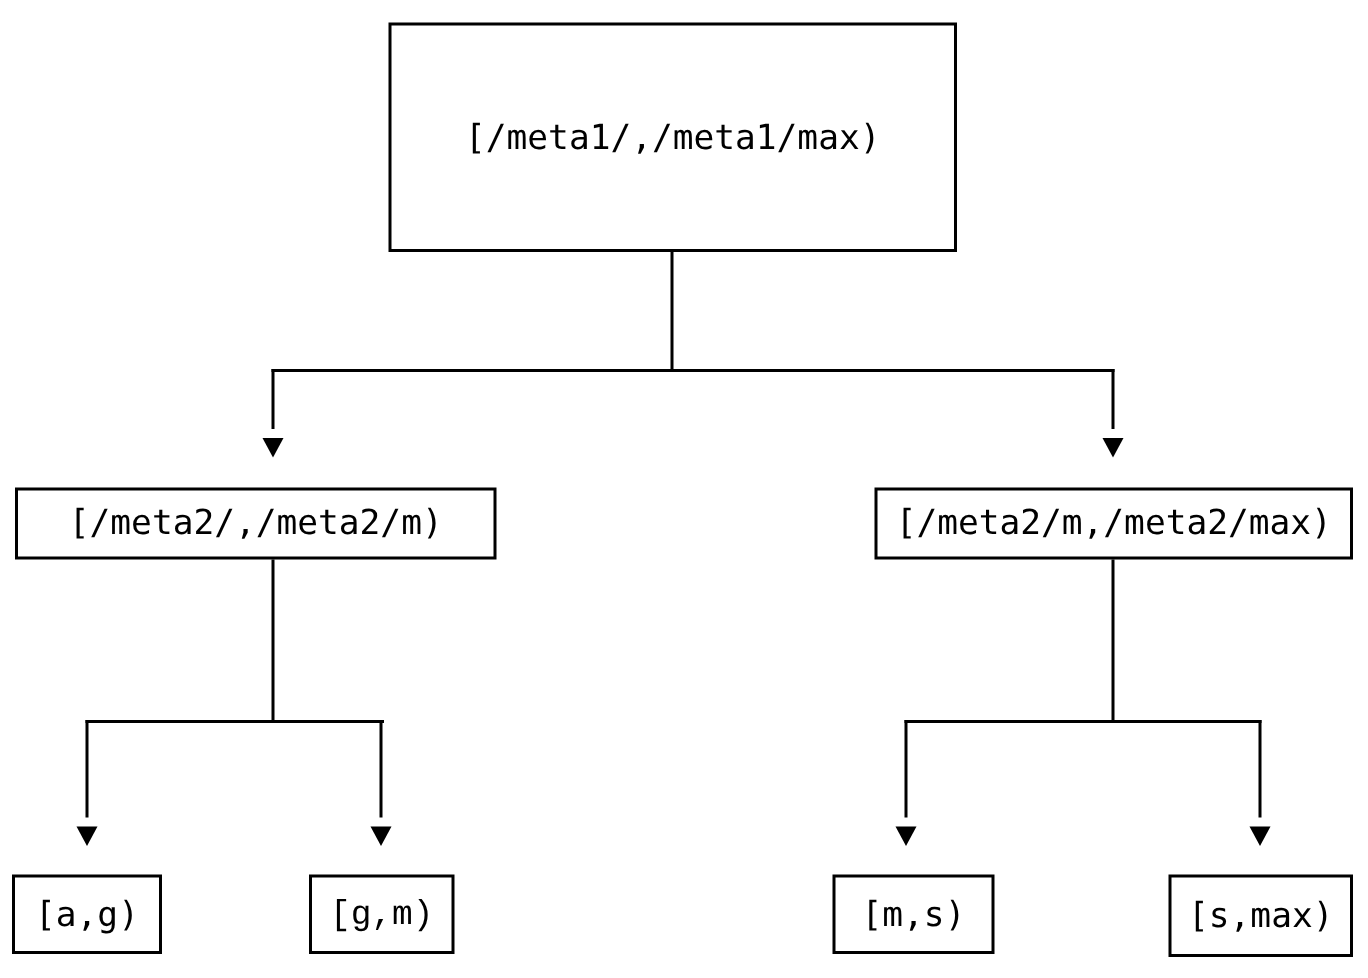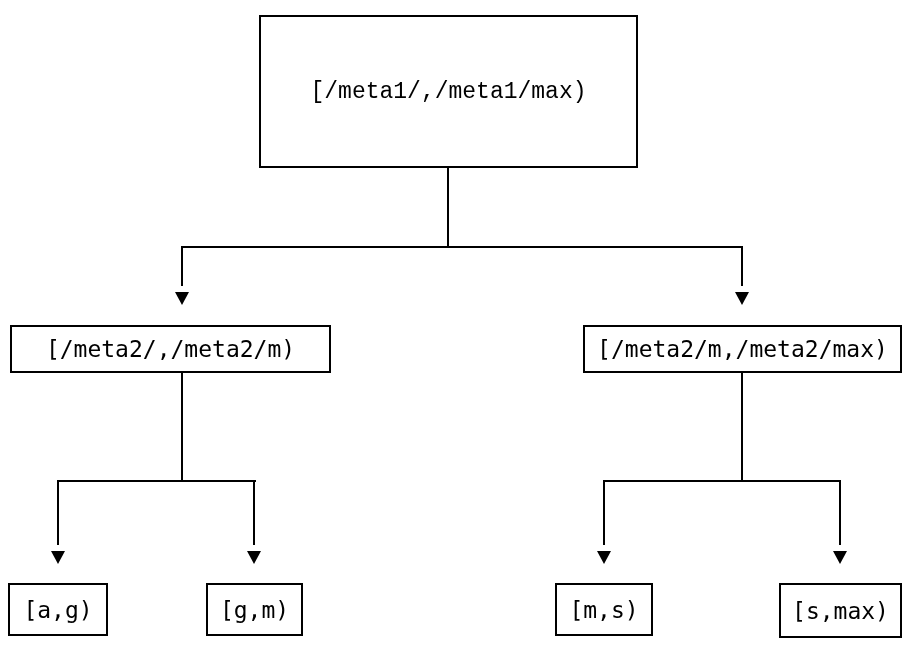--- a/index.html
+++ b/index.html
@@ -30,26 +30,26 @@
   .arrow {
     position: absolute;
     width: 0;
     height: 0;
     border-left: 7px solid transparent;
     border-right: 7px solid transparent;
     border-top: 13px solid #000000;
   }
 
   
-  #node-root   { left: 259px; top: 15px;  width: 379px; height: 153px; font-family: Liberation Mono, monospace; }
+  #node-root   { left: 259px; top: 15px;  width: 379px; height: 153px; }
   #node-mid-l  { left: 10px;  top: 325px; width: 321px; height: 48px; }
   #node-mid-r  { left: 583px; top: 325px; width: 319px; height: 48px; }
   #node-leaf-1 { left: 8px;   top: 583px; width: 100px; height: 53px; text-align: center; }
-  #node-leaf-2 { left: 206px; top: 583px; width: 97px;  height: 53px; }
-  #node-leaf-3 { left: 555px; top: 583px; width: 98px;  height: 53px; }
+  #node-leaf-2 { left: 206px; top: 583px; width: 97px;  height: 53px; font-family: Liberation Mono, monospace; }
+  #node-leaf-3 { left: 555px; top: 583px; width: 108px;  height: 53px; }
   #node-leaf-4 { left: 779px; top: 583px; width: 123px; height: 55px; }
 
   
   #stem-root   { left: 447px; top: 168px; width: 2px;   height: 80px; }
   #bar-1       { left: 181px; top: 246px; width: 562px; height: 2px; }
   #drop-1a     { left: 181px; top: 246px; width: 2px;   height: 40px; }
   #drop-1b     { left: 741px; top: 246px; width: 2px;   height: 40px; }
   #arrow-1a    { left: 175px; top: 292px; }
   #arrow-1b    { left: 735px; top: 292px; }
 

